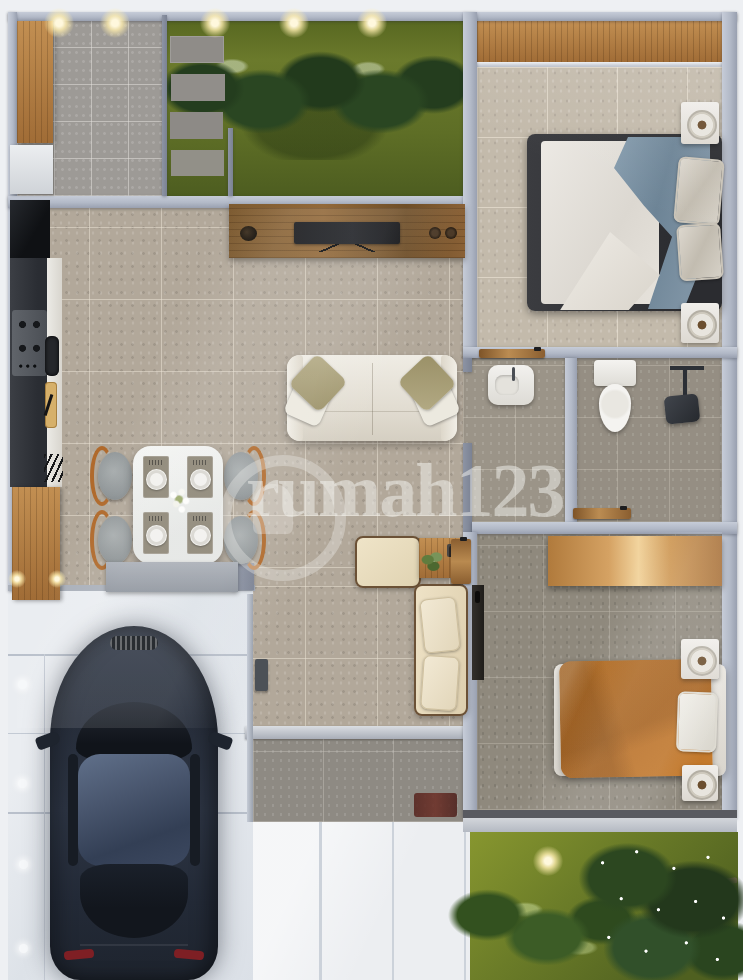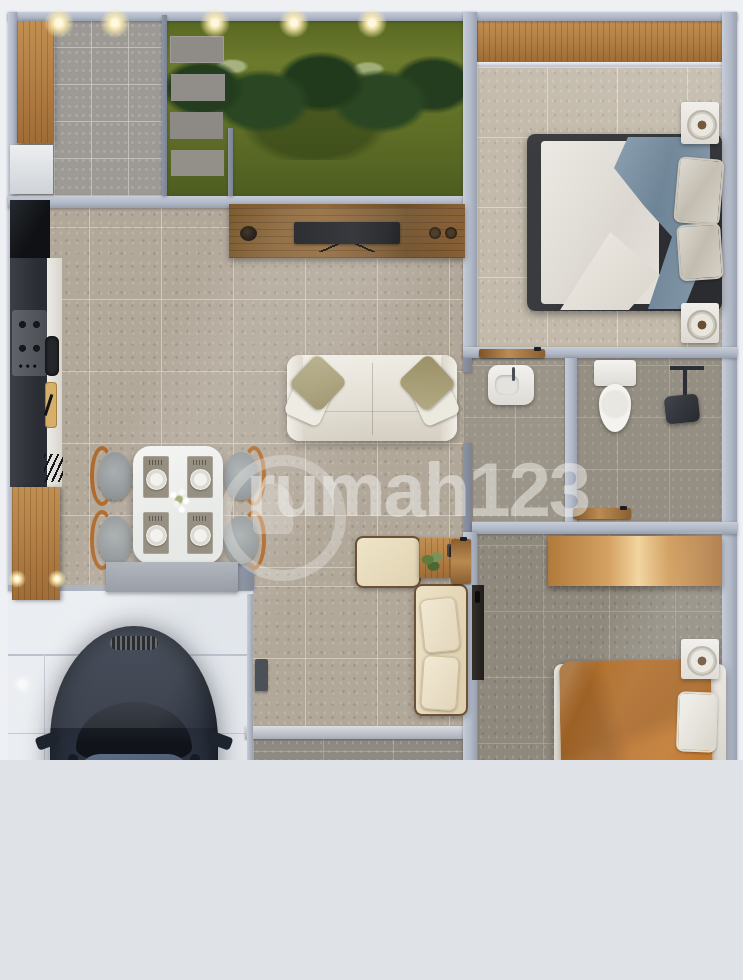--- a/index.html
+++ b/index.html
@@ -1,17 +1,17 @@
 <!DOCTYPE html>
 <html style="--outside: #eef0f3; --wall: #b2b9c7; --floorLiving: #b2a89a; --floorBedroom1: #c3baab; --floorBathroom: #9b9488; --floorBedroom2: #8f897d; --floorGarage: #9d9a96; --floorPorch: #8e8a83; --grass: #66752a; --foliage: #2f4a24; --woodLight: #c89a5c; --woodConsole: #7d5a30; --sofa: #e6e2d9; --pillowOlive: #a89f78; --blanketBlue: #7b8fa0; --duvetOrange: #c1792f; --carBody: #272e3b; --driveway: #e3e7ec; --walkway: #eceef1; --watermarkColor: rgba(244,243,239,0.5);"><head>
 <meta charset="utf-8">
 <style>
   html,body{margin:0;padding:0;background:#dfe3e8;}
-  .plan{position:relative;width:743px;height:760px;overflow:hidden;
-    background:var(--outside,#eef0f3);font-family:Liberation Sans, sans-serif;text-align:center;}
+  .plan{position:relative;width:743px;height:980px;overflow:hidden;
+    background:var(--outside,#eef0f3);font-family:Liberation Serif, serif;text-align:center;}
   .abs{position:absolute;}
 
   
   .wall{background:linear-gradient(180deg,#c6ccd8,var(--wall,#b2b9c7) 55%,#99a0b0);
     box-shadow:0 1px 3px rgba(30,35,50,.35);}
   .wall.v{background:linear-gradient(90deg,#c6ccd8,var(--wall,#b2b9c7) 55%,#99a0b0);}
   .wall.dark{background:linear-gradient(90deg,#8d94a4,#7b8293);}
 
   
   .tile{background-color:var(--floorLiving,#b4aa9c);}

